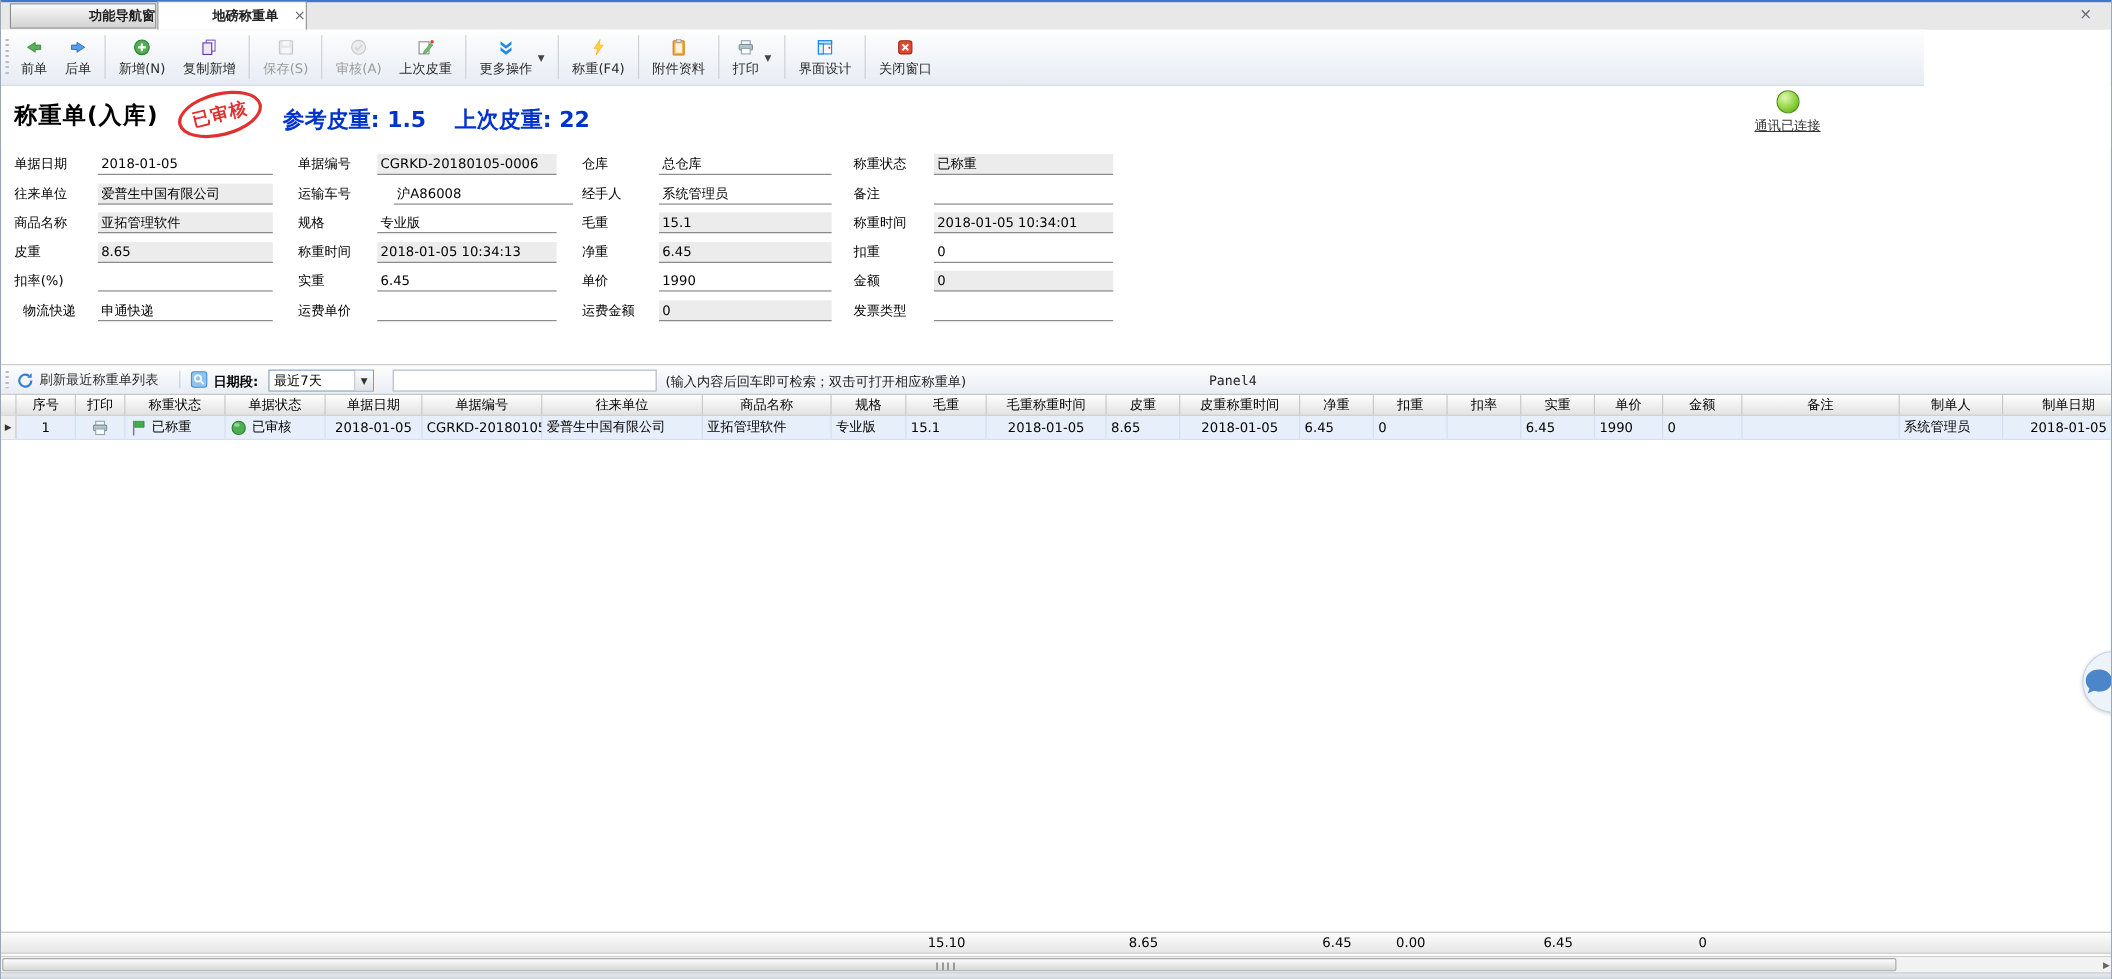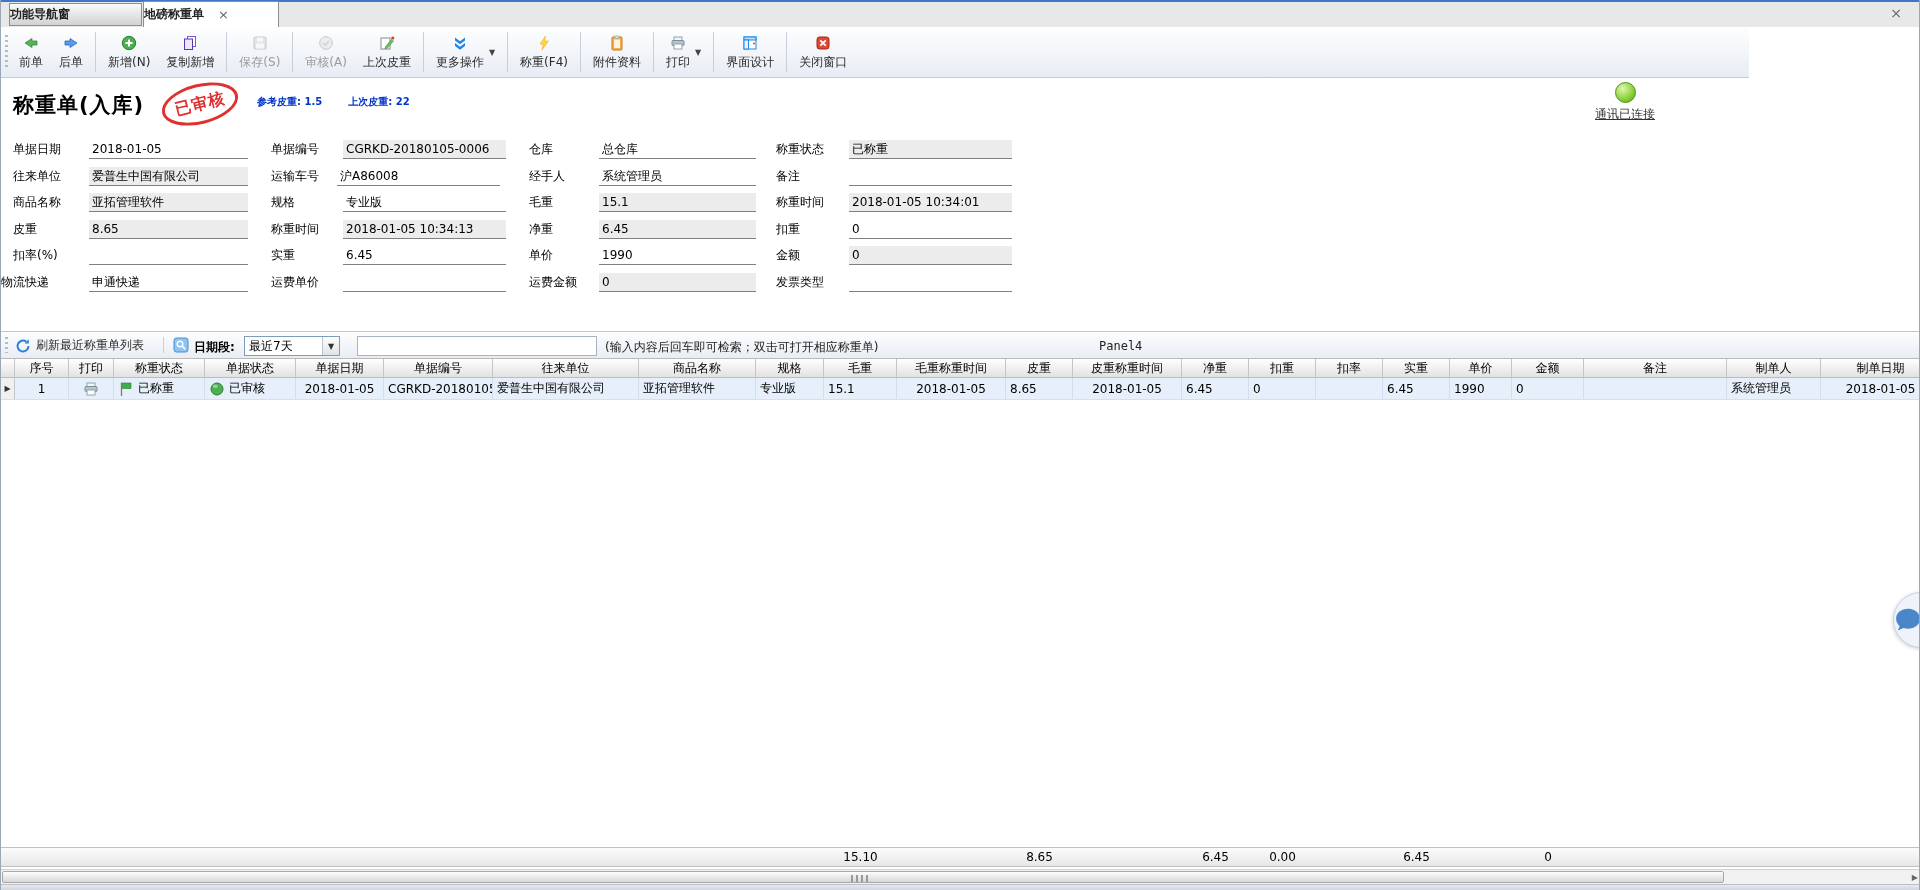--- a/index.html
+++ b/index.html
@@ -8,21 +8,21 @@
     position:relative; overflow:hidden; background:#fff;
     font-family:"DejaVu Sans", sans-serif; font-size:12px; color:#000;
     border-left:1px solid #9aa7b8; border-right:1px solid #9aa7b8;
   }
   .icon { display:inline-flex; width:16px; height:16px; vertical-align:middle; }
   .icon svg { width:100%; height:100%; }
 
   
   .tabbar { position:absolute; left:0; top:0; width:1920px; height:27px; background:#e8e8e8; }
   .tabbar::before { content:""; position:absolute; left:0; top:0; width:100%; height:2px; background:#3e76c8; }
-  .tab { position:absolute; display:flex; align-items:center; justify-content:flex-start;
+  .tab { position:absolute; display:flex; align-items:center; justify-content:flex-end;
          font-weight:bold; font-size:12px; color:#222; }
   .tab-inactive { left:8px; top:3px; width:133px; height:23px;
          background:linear-gradient(#fafafa,#d2d2d2); border:1px solid #8e8e8e; }
   .tab-active { left:142px; top:1px; width:136px; height:26px;
          background:#fff; border:1px solid #8e8e8e; border-bottom:none; z-index:2; }
   .tab-close { margin-left:14px; color:#666; font-weight:normal; font-size:13px; cursor:default; }
   .win-close { position:absolute; left:1884px; top:4px; width:22px; height:18px;
          text-align:center; color:#667; font-size:14px; line-height:18px; }
 
   
@@ -39,21 +39,21 @@
   .tbtn .dd { font-size:8px; color:#444; margin-left:5px; }
   .tsep { width:1px; background:#c9cfd8; margin:5px 4px; }
 
   
   .header { position:absolute; left:0; top:78px; width:1920px; height:57px; background:#fff; }
   .doc-title { position:absolute; left:12px; top:13px; font-size:21px; font-weight:bold; letter-spacing:1px; }
   .stamp { position:absolute; left:160px; top:6px; width:78px; height:40px;
          border:3px solid #e03030; border-radius:50%; color:#e03030; font-weight:bold; font-size:16px;
          display:flex; align-items:center; justify-content:center; transform:rotate(-14deg);
          letter-spacing:1px; background:rgba(255,255,255,.0); }
-  .ref-info { position:absolute; left:256px; top:17px; color:#0033cc; font-weight:bold; font-size:10px; }
+  .ref-info { position:absolute; left:256px; top:17px; color:#0033cc; font-weight:bold; font-size:20px; }
   .ref-info span { margin-right:26px; }
   .conn { position:absolute; left:1588px; top:4px; width:72px; text-align:center; }
   .conn .lamp { width:21px; height:21px; border-radius:50%; margin:0 auto 3px auto;
          background:radial-gradient(circle at 35% 30%, #dff7b0, #8ed43e 55%, #55a018);
          border:1px solid #4e8f1a; }
   .conn .txt { font-size:12px; color:#333; text-decoration:underline; }
   .led { position:absolute; left:1658px; top:1px; width:261px; height:50px; background:#000;
          display:flex; align-items:center; justify-content:center;
          color:#00e400; font-family:"DejaVu Sans Mono",monospace; font-weight:bold;
          font-size:44px; letter-spacing:4px; }
@@ -313,21 +313,21 @@
     <div class="f-field" style="left: 88px; top: 5px; width: 159px;">2018-01-05</div>
     <div class="f-label" style="left: 270px; top: 5px;">单据编号</div>
     <div class="f-field ro" style="left: 342px; top: 5px; width: 163px;">CGRKD-20180105-0006</div>
     <div class="f-label" style="left: 528px; top: 5px;">仓库</div>
     <div class="f-field" style="left: 598px; top: 5px; width: 157px;">总仓库</div>
     <div class="f-label" style="left: 775px; top: 5px;">称重状态</div>
     <div class="f-field ro" style="left: 848px; top: 5px; width: 163px;">已称重</div>
     <div class="f-label" style="left: 12px; top: 31.6px;">往来单位</div>
     <div class="f-field ro" style="left: 88px; top: 31.6px; width: 159px;">爱普生中国有限公司</div>
     <div class="f-label" style="left: 270px; top: 31.6px;">运输车号</div>
-    <div class="f-field" style="left: 336px; top: 31.6px; width: 163px;">沪A86008</div>
+    <div class="f-field" style="left: 357px; top: 31.6px; width: 163px;">沪A86008</div>
     <div class="f-label" style="left: 528px; top: 31.6px;">经手人</div>
     <div class="f-field" style="left: 598px; top: 31.6px; width: 157px;">系统管理员</div>
     <div class="f-label" style="left: 775px; top: 31.6px;">备注</div>
     <div class="f-field" style="left: 848px; top: 31.6px; width: 163px;"></div>
     <div class="f-label" style="left: 12px; top: 58.2px;">商品名称</div>
     <div class="f-field ro" style="left: 88px; top: 58.2px; width: 159px;">亚拓管理软件</div>
     <div class="f-label" style="left: 270px; top: 58.2px;">规格</div>
     <div class="f-field" style="left: 342px; top: 58.2px; width: 163px;">专业版</div>
     <div class="f-label" style="left: 528px; top: 58.2px;">毛重</div>
     <div class="f-field ro" style="left: 598px; top: 58.2px; width: 157px;">15.1</div>
@@ -342,21 +342,21 @@
     <div class="f-label" style="left: 775px; top: 84.8px;">扣重</div>
     <div class="f-field" style="left: 848px; top: 84.8px; width: 163px;">0</div>
     <div class="f-label" style="left: 12px; top: 111.4px;">扣率(%)</div>
     <div class="f-field" style="left: 88px; top: 111.4px; width: 159px;"></div>
     <div class="f-label" style="left: 270px; top: 111.4px;">实重</div>
     <div class="f-field" style="left: 342px; top: 111.4px; width: 163px;">6.45</div>
     <div class="f-label" style="left: 528px; top: 111.4px;">单价</div>
     <div class="f-field" style="left: 598px; top: 111.4px; width: 157px;">1990</div>
     <div class="f-label" style="left: 775px; top: 111.4px;">金额</div>
     <div class="f-field ro" style="left: 848px; top: 111.4px; width: 163px;">0</div>
-    <div class="f-label" style="left: 0; top: 138px;">物流快递</div>
+    <div class="f-label" style="left: 20px; top: 138px;">物流快递</div>
     <div class="f-field" style="left: 88px; top: 138px; width: 159px;">申通快递</div>
     <div class="f-label" style="left: 270px; top: 138px;">运费单价</div>
     <div class="f-field" style="left: 342px; top: 138px; width: 163px;"></div>
     <div class="f-label" style="left: 528px; top: 138px; font-family: Liberation Serif, serif;">运费金额</div>
     <div class="f-field ro" style="left: 598px; top: 138px; width: 157px;">0</div>
     <div class="f-label" style="left: 775px; top: 138px;">发票类型</div>
     <div class="f-field" style="left: 848px; top: 138px; width: 163px;"></div>
   </div>
 
 <div class="listbar">

